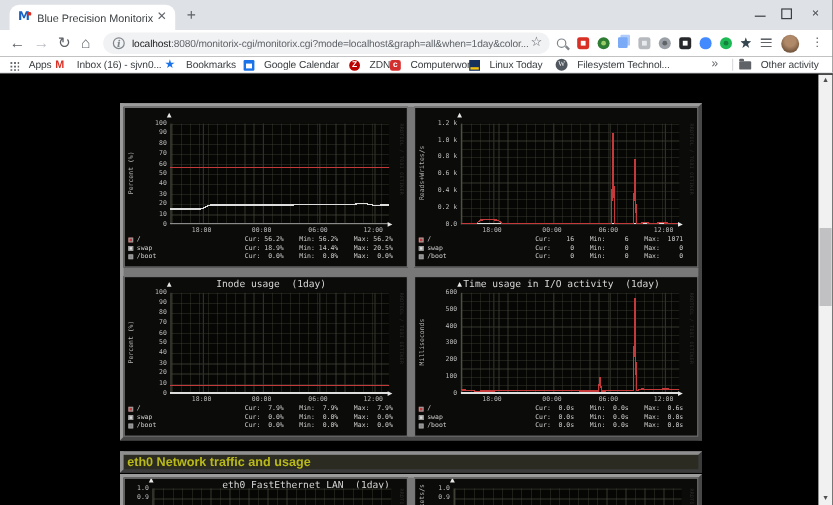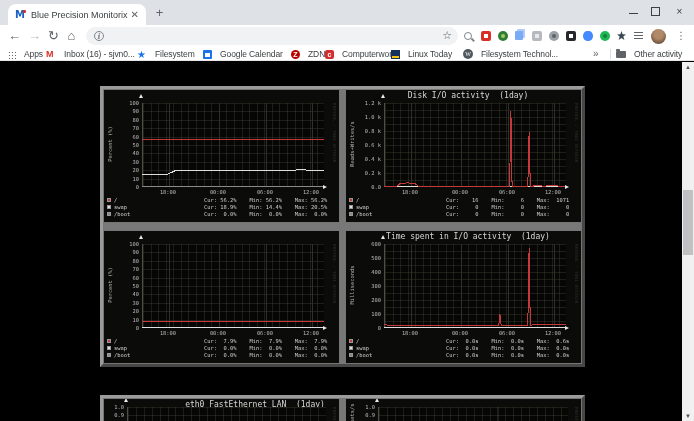--- a/index.html
+++ b/index.html
@@ -84,20 +84,21 @@
     </div>
   </div>
 
   <div id="toolbar">
     <span class="tb-icon" style="left:8px;width:13px;">←</span>
     <span class="tb-icon" style="left:28px;width:13px;color:#bdc1c6;">→</span>
     <span class="tb-icon" style="left:47px;width:13px;">↻</span>
     <span class="tb-icon" style="left:65px;width:13px;">⌂</span>
     <div id="omnibox">
       <span id="ob-info">i</span>
+      <span id="ob-url"><span class="host">localhost</span><span class="rest">:8080/monitorix-cgi/monitorix.cgi?mode=localhost&amp;graph=all&amp;when=1day&amp;color...</span></span>
       <span id="ob-star">☆</span>
     </div>
     <div id="extensions">
         <span class="ext-icon" style="left: 464px; border: 1.5px solid rgb(128, 134, 139); border-radius: 50%; width: 8px; height: 8px; top: 7px;">
           <i style="position: absolute; left: 6px; top: 6px; width: 4px; height: 1.5px; background: rgb(128, 134, 139); transform: rotate(45deg);"></i>
         </span>
         <span class="ext-icon" style="left: 481px; background: rgb(217, 48, 37); width: 10px; height: 10px; border-radius: 2px;">
           <i style="position: absolute; left: 3px; top: 3px; width: 4px; height: 4px; background: rgb(255, 255, 255); border-radius: 0px;"></i>
         </span>
         <span class="ext-icon" style="left: 498px; background: rgb(46, 125, 50); width: 10px; height: 10px; border-radius: 50%;">
@@ -130,21 +131,21 @@
   <div class="bm-item" style="left: 8px;">
         <span class="bm-ic" style="width: 8px; height: 8px; background: radial-gradient(1px, rgb(95, 99, 104) 99%, transparent) 0px 0px / 3px 3px repeat; margin-top: 1px;"></span>
         <span class="bm-label">Apps</span>
       </div>
       <div class="bm-item" style="left: 46px;">
         <span class="bm-ic" style="color: rgb(217, 48, 37); font: bold 9px / 9px &quot;Liberation Sans&quot;; width: 10px;">M</span>
         <span class="bm-label">Inbox (16) - sjvn0...</span>
       </div>
       <div class="bm-item" style="left: 137px;">
         <span class="bm-ic" style="color: rgb(26, 115, 232); font-size: 10px; line-height: 9px; width: 10px;">★</span>
-        <span class="bm-label">Filesystem</span>
+        <span class="bm-label">Bookmarks</span>
       </div>
       <div class="bm-item" style="left: 203px;">
         <span class="bm-ic" style="background: rgb(26, 115, 232); width: 9px; height: 9px; border-radius: 1px;">
           <i style="position: absolute; left: 2px; top: 3px; width: 5px; height: 4px; background: rgb(255, 255, 255);"></i>
         </span>
         <span class="bm-label">Google Calendar</span>
       </div>
       <div class="bm-item" style="left: 291px;">
         <span class="bm-ic" style="background: rgb(187, 0, 0); width: 9px; height: 9px; border-radius: 50%; color: rgb(255, 255, 255); font: bold 7px / 9px &quot;Liberation Sans&quot;; text-align: center;">Z</span>
         <span class="bm-label">ZDNet</span>
@@ -213,21 +214,20 @@
           <span class="gmono leg-vals" style="left: 100px; top: 107px;">Cur:&nbsp;56.2%&nbsp;&nbsp;&nbsp;&nbsp;Min:&nbsp;56.2%&nbsp;&nbsp;&nbsp;&nbsp;Max:&nbsp;56.2%</span>
           <i class="leg-box" style="left: 3px; top: 115px; background: rgb(222, 222, 222);"></i>
           <span class="gmono leg-name" style="left: 10px; top: 114px;">swap</span>
           <span class="gmono leg-vals" style="left: 100px; top: 114px;">Cur:&nbsp;18.9%&nbsp;&nbsp;&nbsp;&nbsp;Min:&nbsp;14.4%&nbsp;&nbsp;&nbsp;&nbsp;Max:&nbsp;20.5%</span>
           <i class="leg-box" style="left: 3px; top: 122px; background: rgb(138, 138, 138);"></i>
           <span class="gmono leg-name" style="left: 10px; top: 121px;">/boot</span>
           <span class="gmono leg-vals" style="left: 100px; top: 121px;">Cur:&nbsp;&nbsp;0.0%&nbsp;&nbsp;&nbsp;&nbsp;Min:&nbsp;&nbsp;0.0%&nbsp;&nbsp;&nbsp;&nbsp;Max:&nbsp;&nbsp;0.0%</span>
           <span class="gmono wmark" style="left: 228px; top: 13px; height: 84px;">RRDTOOL / TOBI OETIKER</span>
         </div>
         <div class="gcell" style="left: 242px; top: 0px;">
-          <span class="gmono gtitle" style="left: 12px; width: 220px;">Disk I/O activity  (1day)</span>
           <span class="gmono ylab" style="left: -24px; width: 60px; text-align: center; top: 51px;">Reads+Writes/s</span>
           <span class="gmono ytick" style="left: 0px; width: 35px; top: 10px;">1.2 k</span>
           <span class="gmono ytick" style="left: 0px; width: 35px; top: 24px;">1.0 k</span>
           <span class="gmono ytick" style="left: 0px; width: 35px; top: 38px;">0.8 k</span>
           <span class="gmono ytick" style="left: 0px; width: 35px; top: 52px;">0.6 k</span>
           <span class="gmono ytick" style="left: 0px; width: 35px; top: 66px;">0.4 k</span>
           <span class="gmono ytick" style="left: 0px; width: 35px; top: 80px;">0.2 k</span>
           <span class="gmono ytick" style="left: 0px; width: 35px; top: 94px;">0.0</span>
           <div class="plot" style="left: 38px; top: 13px; width: 182px; height: 84px; background: repeating-linear-gradient(to right, rgba(70, 70, 58, 0.38) 0px, rgba(70, 70, 58, 0.38) 1px, transparent 1px, transparent 7.58px), repeating-linear-gradient(rgba(70, 70, 58, 0.38) 0px, rgba(70, 70, 58, 0.38) 1px, transparent 1px, transparent 7px), rgb(6, 6, 4);">
             <i class="majv" style="left: 26px; height: 84px;"></i>
@@ -251,20 +251,21 @@
           <span class="gmono leg-vals" style="left: 100px; top: 107px;">Cur:&nbsp;&nbsp;&nbsp;&nbsp;16&nbsp;&nbsp;&nbsp;&nbsp;Min:&nbsp;&nbsp;&nbsp;&nbsp;&nbsp;6&nbsp;&nbsp;&nbsp;&nbsp;Max:&nbsp;&nbsp;1071</span>
           <i class="leg-box" style="left: 3px; top: 115px; background: rgb(222, 222, 222);"></i>
           <span class="gmono leg-name" style="left: 10px; top: 114px;">swap</span>
           <span class="gmono leg-vals" style="left: 100px; top: 114px;">Cur:&nbsp;&nbsp;&nbsp;&nbsp;&nbsp;0&nbsp;&nbsp;&nbsp;&nbsp;Min:&nbsp;&nbsp;&nbsp;&nbsp;&nbsp;0&nbsp;&nbsp;&nbsp;&nbsp;Max:&nbsp;&nbsp;&nbsp;&nbsp;&nbsp;0</span>
           <i class="leg-box" style="left: 3px; top: 122px; background: rgb(138, 138, 138);"></i>
           <span class="gmono leg-name" style="left: 10px; top: 121px;">/boot</span>
           <span class="gmono leg-vals" style="left: 100px; top: 121px;">Cur:&nbsp;&nbsp;&nbsp;&nbsp;&nbsp;0&nbsp;&nbsp;&nbsp;&nbsp;Min:&nbsp;&nbsp;&nbsp;&nbsp;&nbsp;0&nbsp;&nbsp;&nbsp;&nbsp;Max:&nbsp;&nbsp;&nbsp;&nbsp;&nbsp;0</span>
           <span class="gmono wmark" style="left: 228px; top: 13px; height: 84px;">RRDTOOL / TOBI OETIKER</span>
         </div>
         <div class="gcell" style="left: 0px; top: 141px;">
+          <span class="gmono gtitle" style="left: 12px; width: 220px;">Inode usage  (1day)</span>
           <span class="gmono ylab" style="left: -24px; width: 60px; text-align: center; top: 51px;">Percent (%)</span>
           <span class="gmono ytick" style="left: 0px; width: 35px; top: 10px;">100</span>
           <span class="gmono ytick" style="left: 0px; width: 35px; top: 18.4px;">90</span>
           <span class="gmono ytick" style="left: 0px; width: 35px; top: 26.8px;">80</span>
           <span class="gmono ytick" style="left: 0px; width: 35px; top: 35.2px;">70</span>
           <span class="gmono ytick" style="left: 0px; width: 35px; top: 43.6px;">60</span>
           <span class="gmono ytick" style="left: 0px; width: 35px; top: 52px;">50</span>
           <span class="gmono ytick" style="left: 0px; width: 35px; top: 60.4px;">40</span>
           <span class="gmono ytick" style="left: 0px; width: 35px; top: 68.8px;">30</span>
           <span class="gmono ytick" style="left: 0px; width: 35px; top: 77.2px;">20</span>
@@ -292,21 +293,21 @@
           <span class="gmono leg-vals" style="left: 100px; top: 107px;">Cur:&nbsp;&nbsp;7.9%&nbsp;&nbsp;&nbsp;&nbsp;Min:&nbsp;&nbsp;7.9%&nbsp;&nbsp;&nbsp;&nbsp;Max:&nbsp;&nbsp;7.9%</span>
           <i class="leg-box" style="left: 3px; top: 115px; background: rgb(222, 222, 222);"></i>
           <span class="gmono leg-name" style="left: 10px; top: 114px;">swap</span>
           <span class="gmono leg-vals" style="left: 100px; top: 114px;">Cur:&nbsp;&nbsp;0.0%&nbsp;&nbsp;&nbsp;&nbsp;Min:&nbsp;&nbsp;0.0%&nbsp;&nbsp;&nbsp;&nbsp;Max:&nbsp;&nbsp;0.0%</span>
           <i class="leg-box" style="left: 3px; top: 122px; background: rgb(138, 138, 138);"></i>
           <span class="gmono leg-name" style="left: 10px; top: 121px;">/boot</span>
           <span class="gmono leg-vals" style="left: 100px; top: 121px;">Cur:&nbsp;&nbsp;0.0%&nbsp;&nbsp;&nbsp;&nbsp;Min:&nbsp;&nbsp;0.0%&nbsp;&nbsp;&nbsp;&nbsp;Max:&nbsp;&nbsp;0.0%</span>
           <span class="gmono wmark" style="left: 228px; top: 13px; height: 84px;">RRDTOOL / TOBI OETIKER</span>
         </div>
         <div class="gcell" style="left: 242px; top: 141px;">
-          <span class="gmono gtitle" style="left: 12px; width: 220px;">Time spent in I/O activity  (1day)</span>
+          <span class="gmono gtitle" style="left: 12px; width: 220px;">Time usage in I/O activity  (1day)</span>
           <span class="gmono ylab" style="left: -24px; width: 60px; text-align: center; top: 51px;">Milliseconds</span>
           <span class="gmono ytick" style="left: 0px; width: 35px; top: 10px;">600</span>
           <span class="gmono ytick" style="left: 0px; width: 35px; top: 24px;">500</span>
           <span class="gmono ytick" style="left: 0px; width: 35px; top: 38px;">400</span>
           <span class="gmono ytick" style="left: 0px; width: 35px; top: 52px;">300</span>
           <span class="gmono ytick" style="left: 0px; width: 35px; top: 66px;">200</span>
           <span class="gmono ytick" style="left: 0px; width: 35px; top: 80px;">100</span>
           <span class="gmono ytick" style="left: 0px; width: 35px; top: 94px;">0</span>
           <div class="plot" style="left: 38px; top: 13px; width: 182px; height: 84px; background: repeating-linear-gradient(to right, rgba(70, 70, 58, 0.38) 0px, rgba(70, 70, 58, 0.38) 1px, transparent 1px, transparent 7.58px), repeating-linear-gradient(rgba(70, 70, 58, 0.38) 0px, rgba(70, 70, 58, 0.38) 1px, transparent 1px, transparent 7px), rgb(6, 6, 4);">
             <i class="majv" style="left: 26px; height: 84px;"></i>
@@ -330,20 +331,23 @@
           <span class="gmono leg-vals" style="left: 100px; top: 107px;">Cur:&nbsp;&nbsp;0.0s&nbsp;&nbsp;&nbsp;&nbsp;Min:&nbsp;&nbsp;0.0s&nbsp;&nbsp;&nbsp;&nbsp;Max:&nbsp;&nbsp;0.6s</span>
           <i class="leg-box" style="left: 3px; top: 115px; background: rgb(222, 222, 222);"></i>
           <span class="gmono leg-name" style="left: 10px; top: 114px;">swap</span>
           <span class="gmono leg-vals" style="left: 100px; top: 114px;">Cur:&nbsp;&nbsp;0.0s&nbsp;&nbsp;&nbsp;&nbsp;Min:&nbsp;&nbsp;0.0s&nbsp;&nbsp;&nbsp;&nbsp;Max:&nbsp;&nbsp;0.0s</span>
           <i class="leg-box" style="left: 3px; top: 122px; background: rgb(138, 138, 138);"></i>
           <span class="gmono leg-name" style="left: 10px; top: 121px;">/boot</span>
           <span class="gmono leg-vals" style="left: 100px; top: 121px;">Cur:&nbsp;&nbsp;0.0s&nbsp;&nbsp;&nbsp;&nbsp;Min:&nbsp;&nbsp;0.0s&nbsp;&nbsp;&nbsp;&nbsp;Max:&nbsp;&nbsp;0.0s</span>
           <span class="gmono wmark" style="left: 228px; top: 13px; height: 84px;">RRDTOOL / TOBI OETIKER</span>
         </div>
       </div>
+      <div class="sec-titlebar" style="top: 314px;">
+        <span class="sec-title-text">eth0 Network traffic and usage</span>
+      </div>
       <div class="gtable" style="top: 333px; height: 140px;">
         <div class="gcell" style="left: 0px; top: 0px;">
           <span class="gmono gtitle" style="left: 41px; width: 220px; text-decoration: underline;">eth0 FastEthernet LAN  (1day)</span>
           <span class="gmono ytick" style="left: 0px; width: 20px; top: 5px;">1.0</span>
           <span class="gmono ytick" style="left: 0px; width: 20px; top: 13.4px;">0.9</span>
           <span class="gmono ytick" style="left: 0px; width: 20px; top: 21.8px;">0.8</span>
           <div class="plot" style="left: 23px; top: 8px; width: 199px; height: 84px; background: repeating-linear-gradient(to right, rgba(70, 70, 58, 0.38) 0px, rgba(70, 70, 58, 0.38) 1px, transparent 1px, transparent 7.9px), repeating-linear-gradient(rgba(70, 70, 58, 0.38) 0px, rgba(70, 70, 58, 0.38) 1px, transparent 1px, transparent 8.4px), rgb(6, 6, 4);"></div>
           <i class="arrow-up" style="left: 20px; top: -1px;"></i>
           <span class="gmono wmark" style="left: 228px; top: 8px; height: 84px;">RRDTOOL / TOBI OETIKER</span>
         </div>

